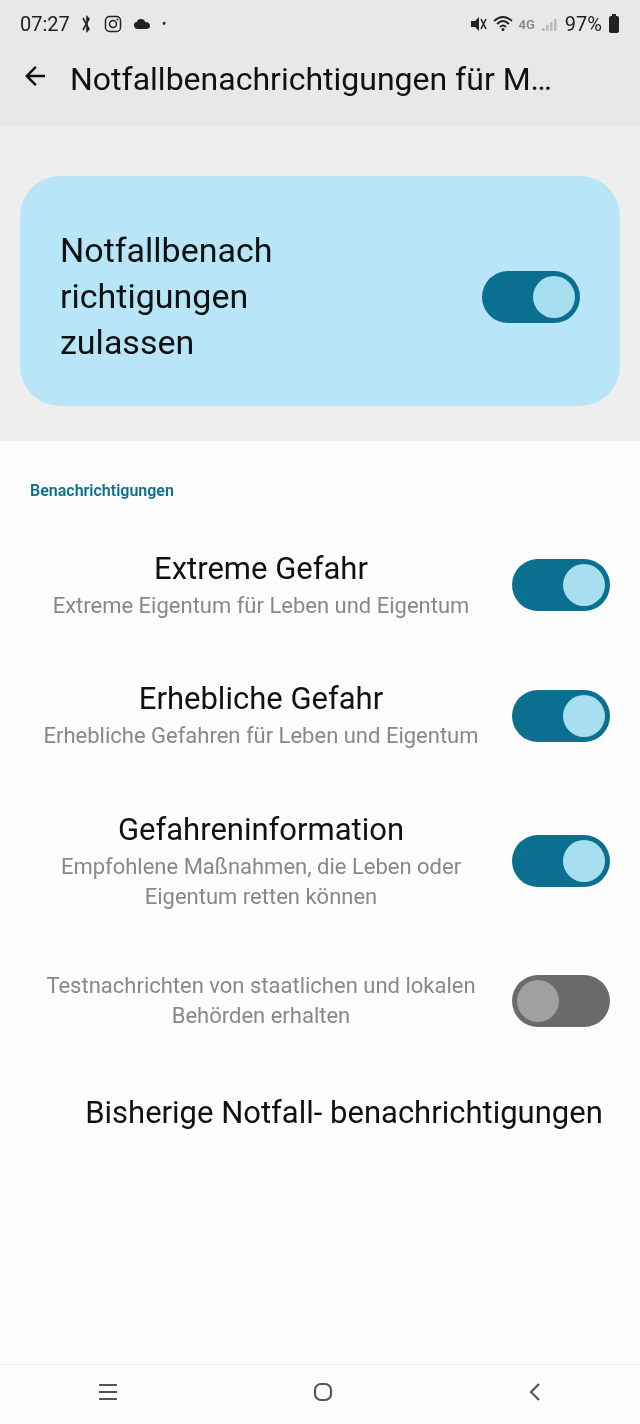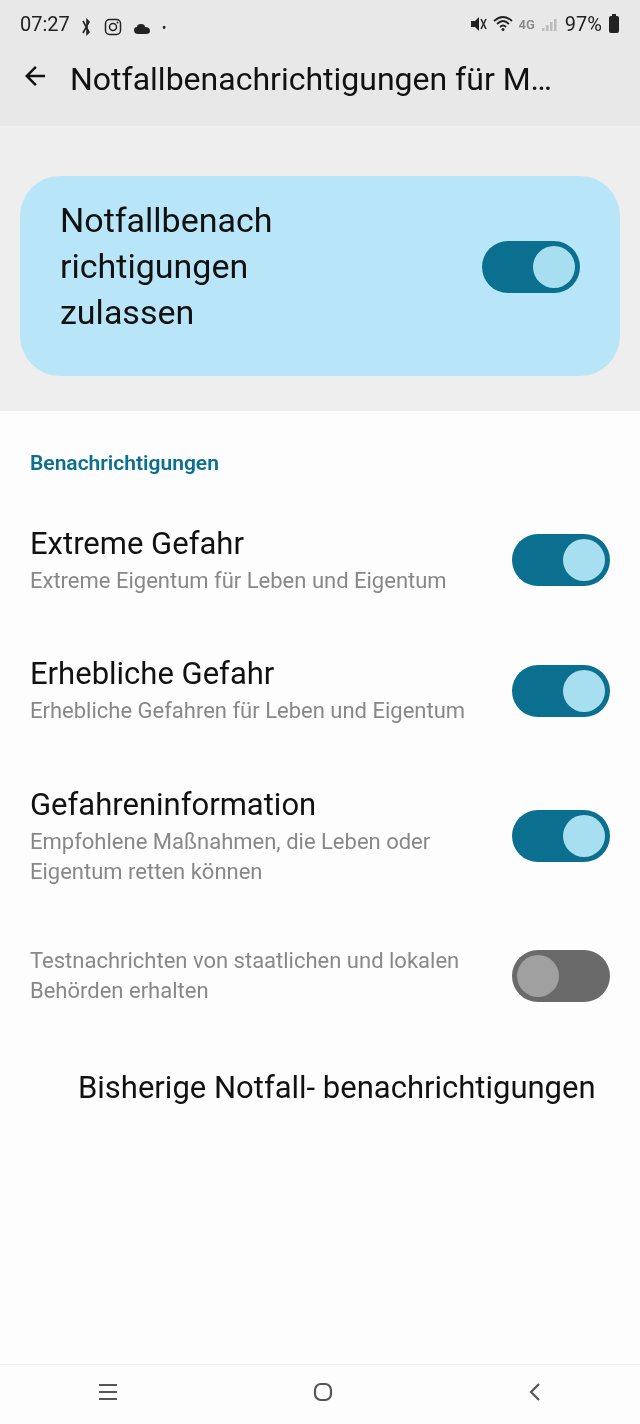--- a/index.html
+++ b/index.html
@@ -20,21 +20,21 @@
       background: #e8e8e8;
       display: flex;
       align-items: center;
       justify-content: space-between;
       padding: 0 20px;
       font-size: 20px;
       color: #222;
     }
     .status-left {
       display: flex;
-      align-items: flex-end;
+      align-items: center;
       gap: 10px;
     }
     .status-right {
       display: flex;
       align-items: center;
       gap: 6px;
     }
     .header {
       background: #e8e8e8;
       padding: 12px 20px 28px 20px;
@@ -53,21 +53,21 @@
       overflow: hidden;
       text-overflow: ellipsis;
     }
     .hero-section {
       background: #eeeeee;
       padding: 50px 20px 35px 20px;
     }
     .hero-card {
       background: #b8e6f8;
       border-radius: 40px;
-      padding: 22px 40px 40px 40px;
+      padding: 52px 40px 40px 40px;
       display: flex;
       align-items: center;
       justify-content: space-between;
       gap: 20px;
     }
     .hero-title {
       font-size: 34px;
       color: #111;
       line-height: 1.35;
       max-width: 320px;
@@ -98,31 +98,32 @@
     }
     .toggle.off .toggle-knob {
       left: 5px;
       background: #a0a0a0;
     }
     .content {
       background: #fdfdfd;
       padding: 40px 30px 0 30px;
     }
     .section-header {
-      font-size: 21px;
+      font-size: 16px;
       color: #0b6f8f;
       font-weight: 600;
       margin-bottom: 50px;
     }
     .setting-row {
       display: flex;
       align-items: center;
       justify-content: space-between;
       gap: 20px;
       margin-bottom: 60px;
+      text-align: center;
     }
     .setting-text {
       flex: 1;
     }
     .setting-title {
       font-size: 31px;
       color: #111;
       margin-bottom: 4px;
     }
     .setting-subtitle {

